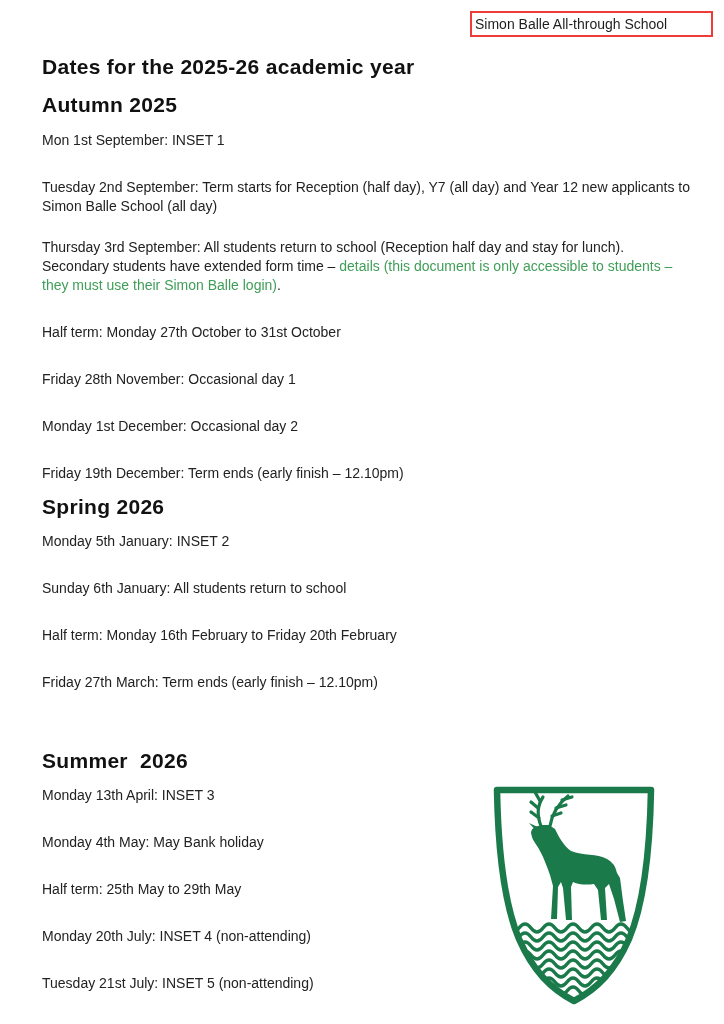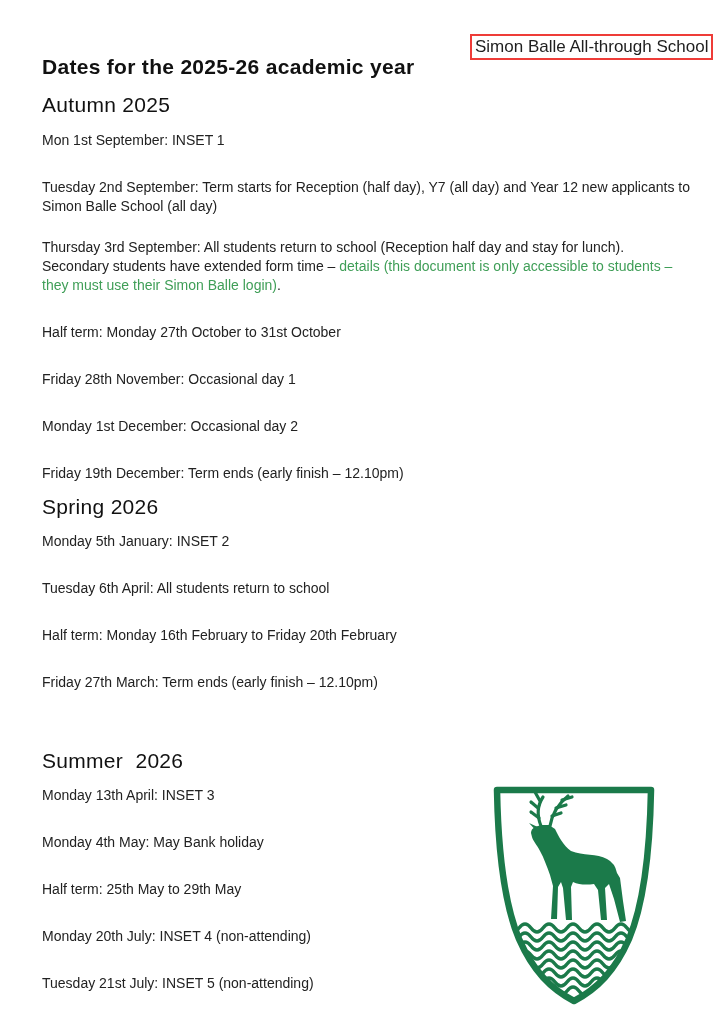--- a/index.html
+++ b/index.html
@@ -6,29 +6,29 @@
   .page {
     position:relative; width:724px; height:1024px; background:#ffffff;
     font-family:"Liberation Sans", sans-serif;
     color:var(--text, #222222);
     overflow:hidden;
   }
   .badge {
     position:absolute; left:470px; top:11px; width:243px; height:26px;
     box-sizing:border-box; border:2px solid var(--badge-red, #ee3c38);
     display:flex; align-items:center; padding:0 4px 0 3px;
-    font-size:17px; color:#1e1e1e; white-space:nowrap;margin-top:23px;
+    font-size:14px; color:#1e1e1e; white-space:nowrap;
   }
   .content { position:absolute; left:42px; top:0; width:652px; }
   .page-title {
     font-size:21px; font-weight:bold; line-height:24px;
     margin:55px 0 0 0; color:#111111; letter-spacing:0.3px;
   }
   .section-heading {
-    font-size:21px; font-weight:normal; line-height:24px;
+    font-size:21px; font-weight:bold; line-height:24px;
     margin:12px 0 0 0; color:#111111; letter-spacing:0.3px;
     white-space:pre-wrap;
   }
   .section-autumn .section-heading { margin-top:14px; }
   .section-summer .section-heading { margin-top:57px; }
   .entry {
     font-size:14px; line-height:19px; margin:28px 0 0 0;
     color:var(--text, #222222);
   }
   .section .entry:first-of-type { margin-top:13px; }
@@ -57,21 +57,21 @@
       <p class="entry entry-rich"><span>Thursday 3rd September: All students return to school (Reception half day and stay for lunch). Secondary students have extended form time – </span><span class="link">details (this document is only accessible to students – they must use their Simon Balle login)</span><span>.</span></p>
       <p class="entry">Half term: Monday 27th October to 31st October</p>
       <p class="entry">Friday 28th November: Occasional day 1</p>
       <p class="entry">Monday 1st December: Occasional day 2</p>
       <p class="entry">Friday 19th December: Term ends (early finish – 12.10pm)</p>
     </section>
 
     <section class="section section-spring">
       <h2 class="section-heading">Spring 2026</h2>
       <p class="entry">Monday 5th January: INSET 2</p>
-      <p class="entry">Tuesday 6th April: All students return to school</p>
+      <p class="entry">Sunday 6th January: All students return to school</p>
       <p class="entry">Half term: Monday 16th February to Friday 20th February</p>
       <p class="entry">Friday 27th March: Term ends (early finish – 12.10pm)</p>
     </section>
 
     <section class="section section-summer">
       <h2 class="section-heading">Summer  2026</h2>
       <p class="entry">Monday 13th April: INSET 3</p>
       <p class="entry">Monday 4th May: May Bank holiday</p>
       <p class="entry">Half term: 25th May to 29th May</p>
       <p class="entry">Monday 20th July: INSET 4 (non-attending)</p>

